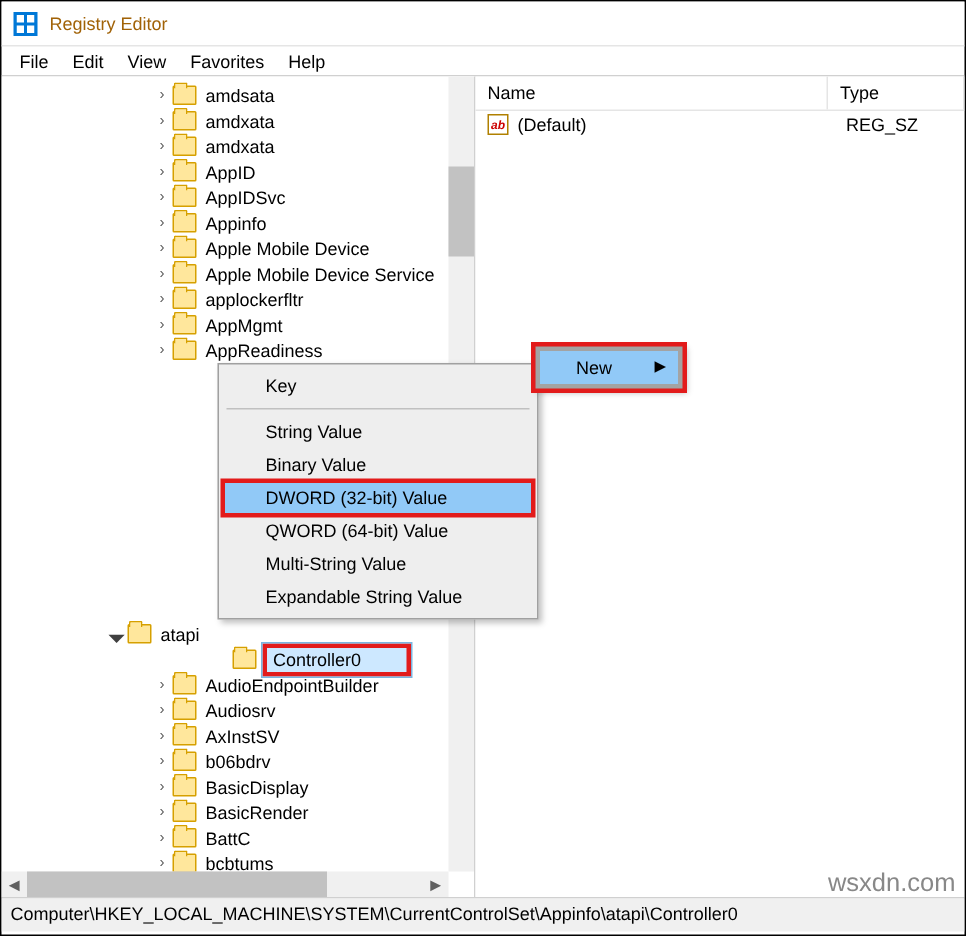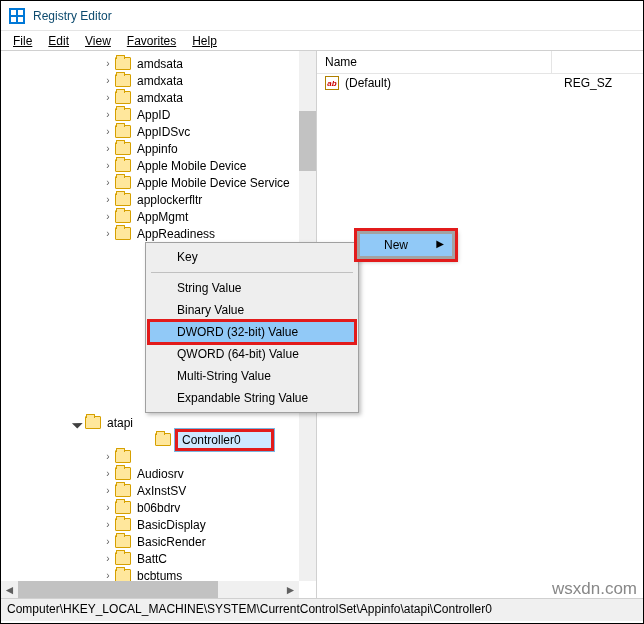--- a/index.html
+++ b/index.html
@@ -1,21 +1,21 @@
 <!DOCTYPE html>
 <html><head>
 <meta charset="utf-8">
 <style>
   * { box-sizing: border-box; margin: 0; padding: 0; font-family: "Segoe UI", Tahoma, sans-serif; font-size: 12px; }
   body { background: #fff; width: 644px; height: 624px; overflow: hidden; position: relative; border: 1px solid #000; }
   .titlebar { height: 30px; background: #fff; display: flex; align-items: center; padding: 0 8px; border-bottom: 1px solid #e5e5e5; }
   .title-icon { width: 16px; height: 16px; background: #0078d7; margin-right: 8px; display:flex;align-items:center;justify-content:center;}
   .title-icon svg { width:12px;height:12px;}
-  .title-text { color: #0c4a6e; }
-  .menubar { height: 20px; display: flex; align-items: center; padding: 0 4px; border-bottom: 1px solid #d0d0d0; text-decoration: underline; }
+  .title-text { color: #a16207; }
+  .menubar { height: 20px; display: flex; align-items: center; padding: 0 4px; border-bottom: 1px solid #d0d0d0; }
   .menubar span { padding: 2px 8px; color: #000; cursor: default; }
   .content { display: flex; height: 548px; border-bottom: 1px solid #d0d0d0; }
   
   .tree-pane { width: 316px; border-right: 1px solid #d0d0d0; position: relative; overflow: hidden; background:#fff;}
   .tree-scroll { position:absolute; top:0; right:0; bottom:17px; width:17px; background:#f0f0f0;}
   .tree-scroll .thumb { position:absolute; top:60px; left:0; width:17px; height:60px; background:#c2c2c2;}
   .tree-hscroll { position:absolute; bottom:0; left:0; right:17px; height:17px; background:#f0f0f0;}
   .tree-hscroll .thumb { position:absolute; left:0; top:0; height:17px; width:200px; background:#c2c2c2;}
   .tree-hscroll .arrow { position:absolute; top:0; width:17px; height:17px; display:flex;align-items:center;justify-content:center;color:#606060;}
   .tree { padding:4px 0 0 0; }
@@ -139,20 +139,21 @@
           <span class="nlabel">atapi</span>
         </div>
       <div class="node i2 selnode">
           <span class="exp"> </span>
           <span class="fold"></span>
           <span class="nlabel redbox2" style="padding:1px 30px 1px 4px;">Controller0</span>
         </div>
       <div class="node i1">
           <span class="exp">›</span>
           <span class="fold"></span>
+          <span class="nlabel">AudioEndpointBuilder</span>
         </div>
       <div class="node i1">
           <span class="exp">›</span>
           <span class="fold"></span>
           <span class="nlabel">Audiosrv</span>
         </div>
       <div class="node i1">
           <span class="exp">›</span>
           <span class="fold"></span>
           <span class="nlabel">AxInstSV</span>
@@ -189,20 +190,21 @@
     <div class="tree-hscroll">
       <div class="arrow" style="left:0">◄</div>
       <div class="thumb" style="left:17px;"></div>
       <div class="arrow" style="right:0">►</div>
     </div>
   </div>
 
   <div class="list-pane">
     <div class="list-head">
       <div class="col-name">Name</div>
+      <div class="col-type">Type</div>
     </div>
     <div class="list-row">
       <span class="val-icon">ab</span>
       <span class="c1">(Default)</span>
       <span class="c2">REG_SZ</span>
     </div>
   </div>
 </div>
 
 <div class="statusbar">Computer\HKEY_LOCAL_MACHINE\SYSTEM\CurrentControlSet\Appinfo\atapi\Controller0</div>

